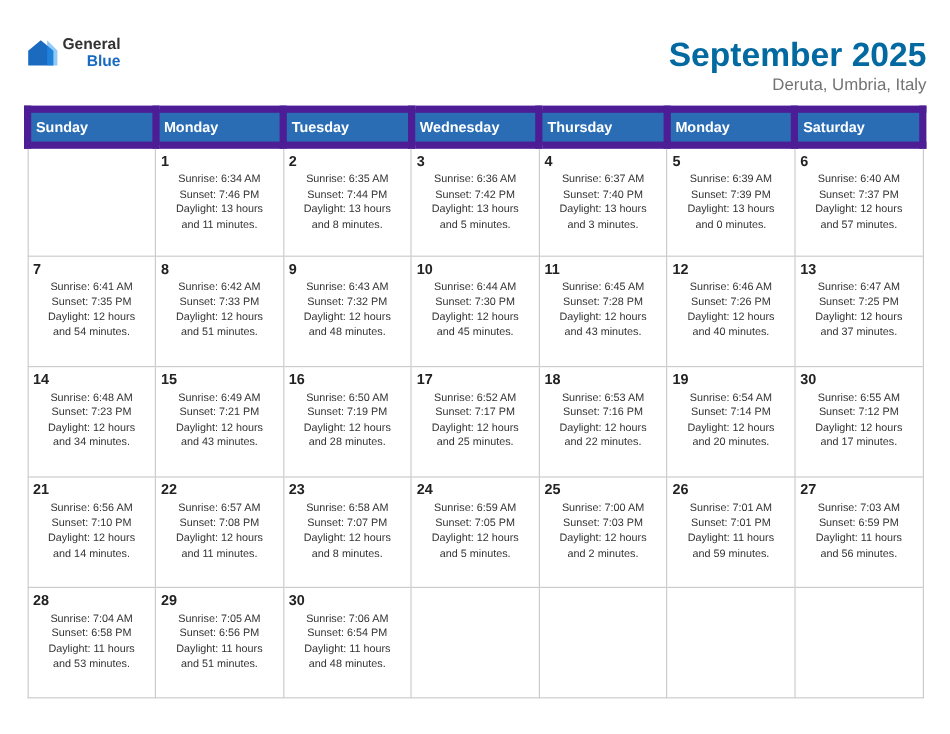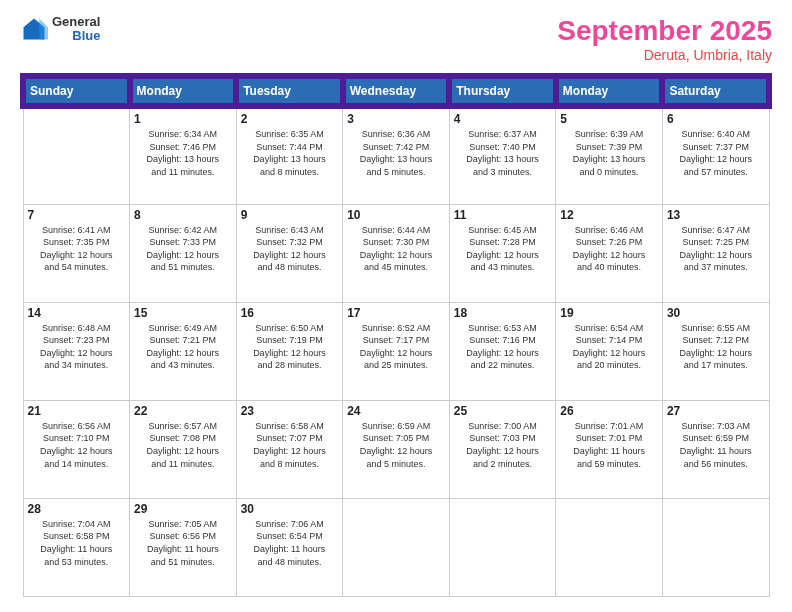--- a/index.html
+++ b/index.html
@@ -6,21 +6,21 @@
     body {
       width: 792px;
       height: 612px;
       font-family: Arial, sans-serif;
       background: #fff;
       overflow: hidden;
     }
     .page {
       width: 792px;
       height: 612px;
-      padding: 15px 20px;
+      padding: 30px 20px;
       display: flex;
       flex-direction: column;
     }
     .header {
       display: flex;
       justify-content: space-between;
       align-items: flex-start;
       margin-bottom: 10px;
     }
     .logo {
@@ -40,25 +40,25 @@
     .logo-icon {
       width: 28px;
       height: 28px;
     }
     .title-block {
       text-align: right;
     }
     .month-title {
       font-size: 28px;
       font-weight: bold;
-      color: #ec4899;
+      color: #0369a1;
     }
     .location {
       font-size: 14px;
-      color: #ef4444;
+      color: #737373;
     }
     .calendar {
       flex: 1;
       border: 1px solid #ccc;
       border-collapse: collapse;
       width: 100%;
       table-layout: fixed;
     }
     .calendar th {
       background: #2a6db5;

